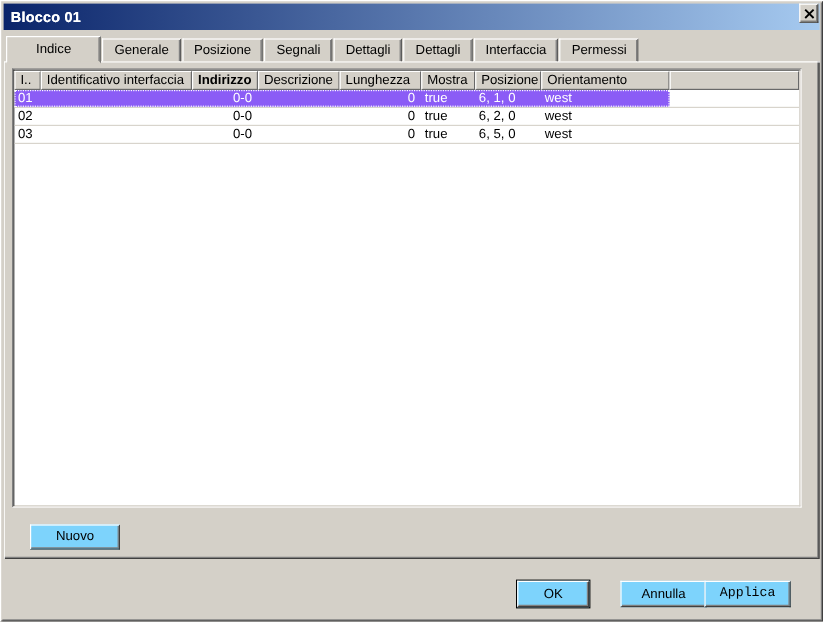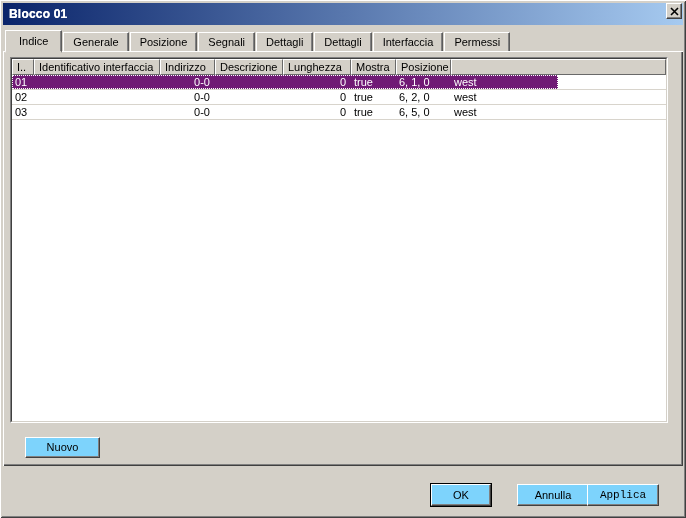--- a/index.html
+++ b/index.html
@@ -33,21 +33,21 @@
     position:absolute; left:5px; top:29px; height:22px;
     display:flex; align-items:flex-end; z-index:2;
   }
   .tab {
     height:19px; line-height:18px; padding:0 9px; margin-right:1px;
     background:#d4d0c8; white-space:nowrap;
     border-top:1px solid #ffffff; border-left:1px solid #ffffff; border-right:1px solid #5c5c5c;
     box-shadow: inset -1px 0 0 #808080;
   }
   .tab.active {
-    height:23px; line-height:20px; margin-bottom:-2px; padding:0 13px;
+    height:23px; line-height:20px; margin-bottom:-2px; padding:0 24px;
     position:relative; z-index:3; border-bottom:2px solid #d4d0c8;
   }
 
   
   .tabpage {
     position:absolute; left:3px; top:51px; width:680px; height:415px;
     background:#d4d0c8;
     box-shadow: inset 1px 1px 0 #ffffff, inset -1px -1px 0 #404040, inset -2px -2px 0 #808080;
   }
 
@@ -117,30 +117,31 @@
       <div class="tab">Permessi</div>
     </div>
 
   <div class="tabpage">
 
     <div class="tablewrap">
       <div class="tablewrap-inner">
         <div class="header-row" id="header-row">
             <div class="hcell" style="width: 22px; flex: 0 0 22px;">I..</div>
             <div class="hcell" style="width: 126px; flex: 0 0 126px;">Identificativo interfaccia</div>
-            <div class="hcell" style="width: 55px; flex: 0 0 55px;">Indirizzo</div>
+            <div class="hcell" style="width: 55px; flex: 0 0 55px; font-weight: bold;">Indirizzo</div>
             <div class="hcell" style="width: 68px; flex: 0 0 68px;">Descrizione</div>
             <div class="hcell" style="width: 68px; flex: 0 0 68px;">Lunghezza</div>
             <div class="hcell" style="width: 45px; flex: 0 0 45px;">Mostra</div>
             <div class="hcell" style="width: 55px; flex: 0 0 55px;">Posizione</div>
+            <div class="hcell" style="width: 107px; flex: 0 0 107px;">Orientamento</div>
             <div class="hcell hcell-filler"></div>
           </div>
         <div id="rows">
             <div class="trow">
-              <div class="trow-inner selected" style="background: #701a75;">
+              <div class="trow-inner selected" style="background: #8b5cf6;">
                 <div class="tcell" style="width: 22px; flex: 0 0 22px;">01</div>
                 <div class="tcell" style="width: 126px; flex: 0 0 126px;"></div>
                 <div class="tcell r" style="width: 55px; flex: 0 0 55px;">0-0</div>
                 <div class="tcell" style="width: 68px; flex: 0 0 68px;"></div>
                 <div class="tcell r" style="width: 68px; flex: 0 0 68px;">0</div>
                 <div class="tcell" style="width: 45px; flex: 0 0 45px;">true</div>
                 <div class="tcell" style="width: 55px; flex: 0 0 55px;">6, 1, 0</div>
                 <div class="tcell" style="width: 107px; flex: 0 0 107px;">west</div>
               </div>
             </div>

